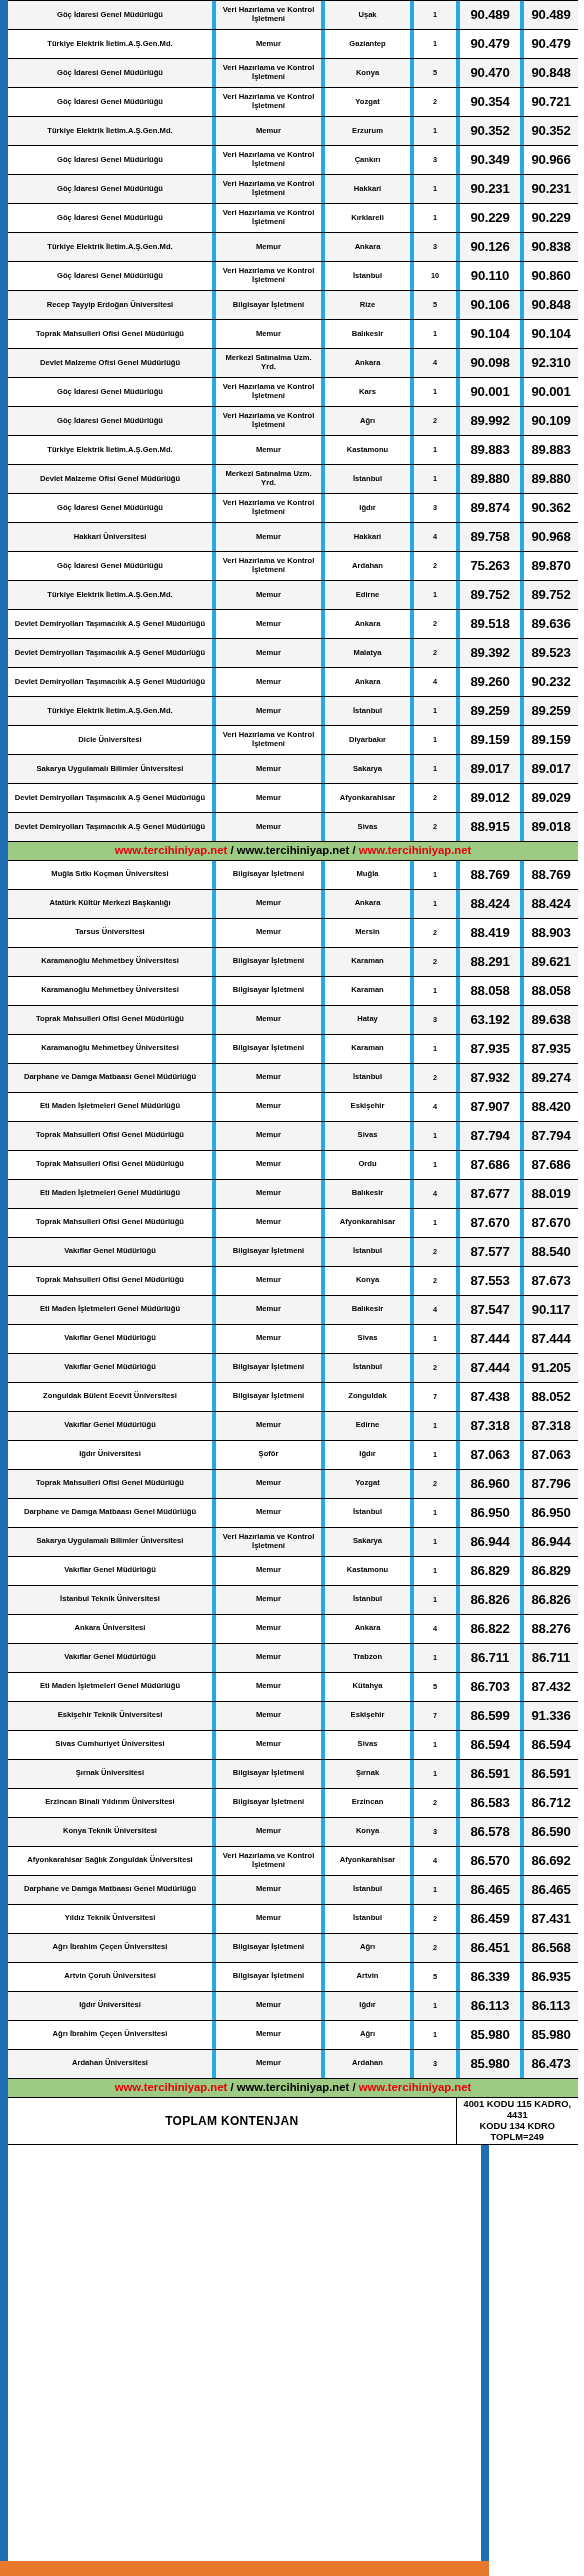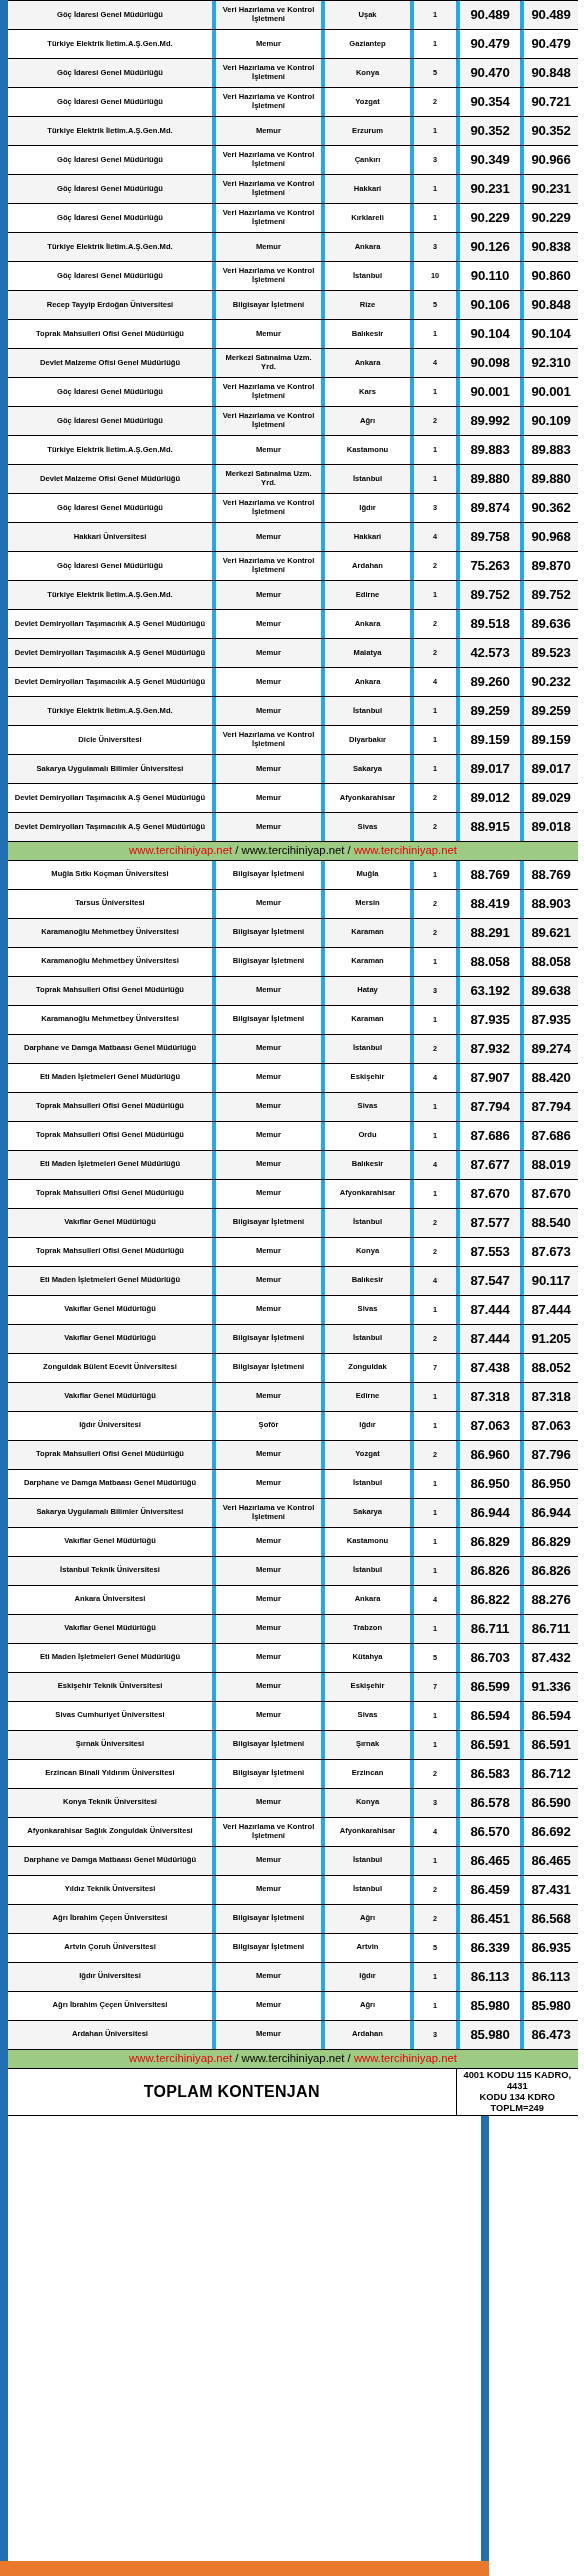--- a/index.html
+++ b/index.html
@@ -81,34 +81,34 @@
 
   tr.banner td {
     background: #9ecb84 !important;
     text-align: center;
     padding: 2px 0 2.6px 0;
     border-top: 0.7px solid #000;
     border-bottom: 0.7px solid #000;
   }
   .banner-text {
     font-size: 11.3px;
-    font-weight: normal;
+    font-weight: bold;
     white-space: nowrap;
   }
   .banner-text .red { color: #e8000b; }
   .banner-text .blk { color: #000000; }
 
   tr.total td {
     border-top: 0.7px solid #000;
     border-bottom: 0.7px solid #000;
     background: #ffffff !important;
     border-radius: 20px;
   }
   td.total-label {
-    font-size: 16px;
+    font-size: 12px;
     font-weight: bold;
     letter-spacing: 0.3px;
     padding: 4px 0 5.3px 0;
   }
   td.total-value {
     font-size: 9.3px;
     font-weight: bold;
     line-height: 1.5;
     border-left: 1.3px solid #000;
     padding: 2.6px 1.3px;
@@ -426,21 +426,21 @@
           </tr>
           <tr class="alt row-tall">
             <td class="kurum">Devlet Demiryolları Taşımacılık A.Ş Genel Müdürlüğü</td>
             <td class="sep"></td>
             <td class="unvan">Memur</td>
             <td class="sep"></td>
             <td class="il">Malatya</td>
             <td class="sep"></td>
             <td class="kont">2</td>
             <td class="sep"></td>
-            <td class="puan">42.573</td>
+            <td class="puan">89.392</td>
             <td class="sep"></td>
             <td class="puan">89.523</td>
           </tr>
           <tr class="row-tall">
             <td class="kurum">Devlet Demiryolları Taşımacılık A.Ş Genel Müdürlüğü</td>
             <td class="sep"></td>
             <td class="unvan">Memur</td>
             <td class="sep"></td>
             <td class="il">Ankara</td>
             <td class="sep"></td>
@@ -523,20 +523,33 @@
             <td class="sep"></td>
             <td class="unvan">Bilgisayar İşletmeni</td>
             <td class="sep"></td>
             <td class="il">Muğla</td>
             <td class="sep"></td>
             <td class="kont">1</td>
             <td class="sep"></td>
             <td class="puan">88.769</td>
             <td class="sep"></td>
             <td class="puan">88.769</td>
+          </tr>
+          <tr class="alt row-tall">
+            <td class="kurum">Atatürk Kültür Merkezi Başkanlığı</td>
+            <td class="sep"></td>
+            <td class="unvan">Memur</td>
+            <td class="sep"></td>
+            <td class="il">Ankara</td>
+            <td class="sep"></td>
+            <td class="kont">1</td>
+            <td class="sep"></td>
+            <td class="puan">88.424</td>
+            <td class="sep"></td>
+            <td class="puan">88.424</td>
           </tr>
           <tr class="row-tall">
             <td class="kurum">Tarsus Üniversitesi</td>
             <td class="sep"></td>
             <td class="unvan">Memur</td>
             <td class="sep"></td>
             <td class="il">Mersin</td>
             <td class="sep"></td>
             <td class="kont">2</td>
             <td class="sep"></td>

